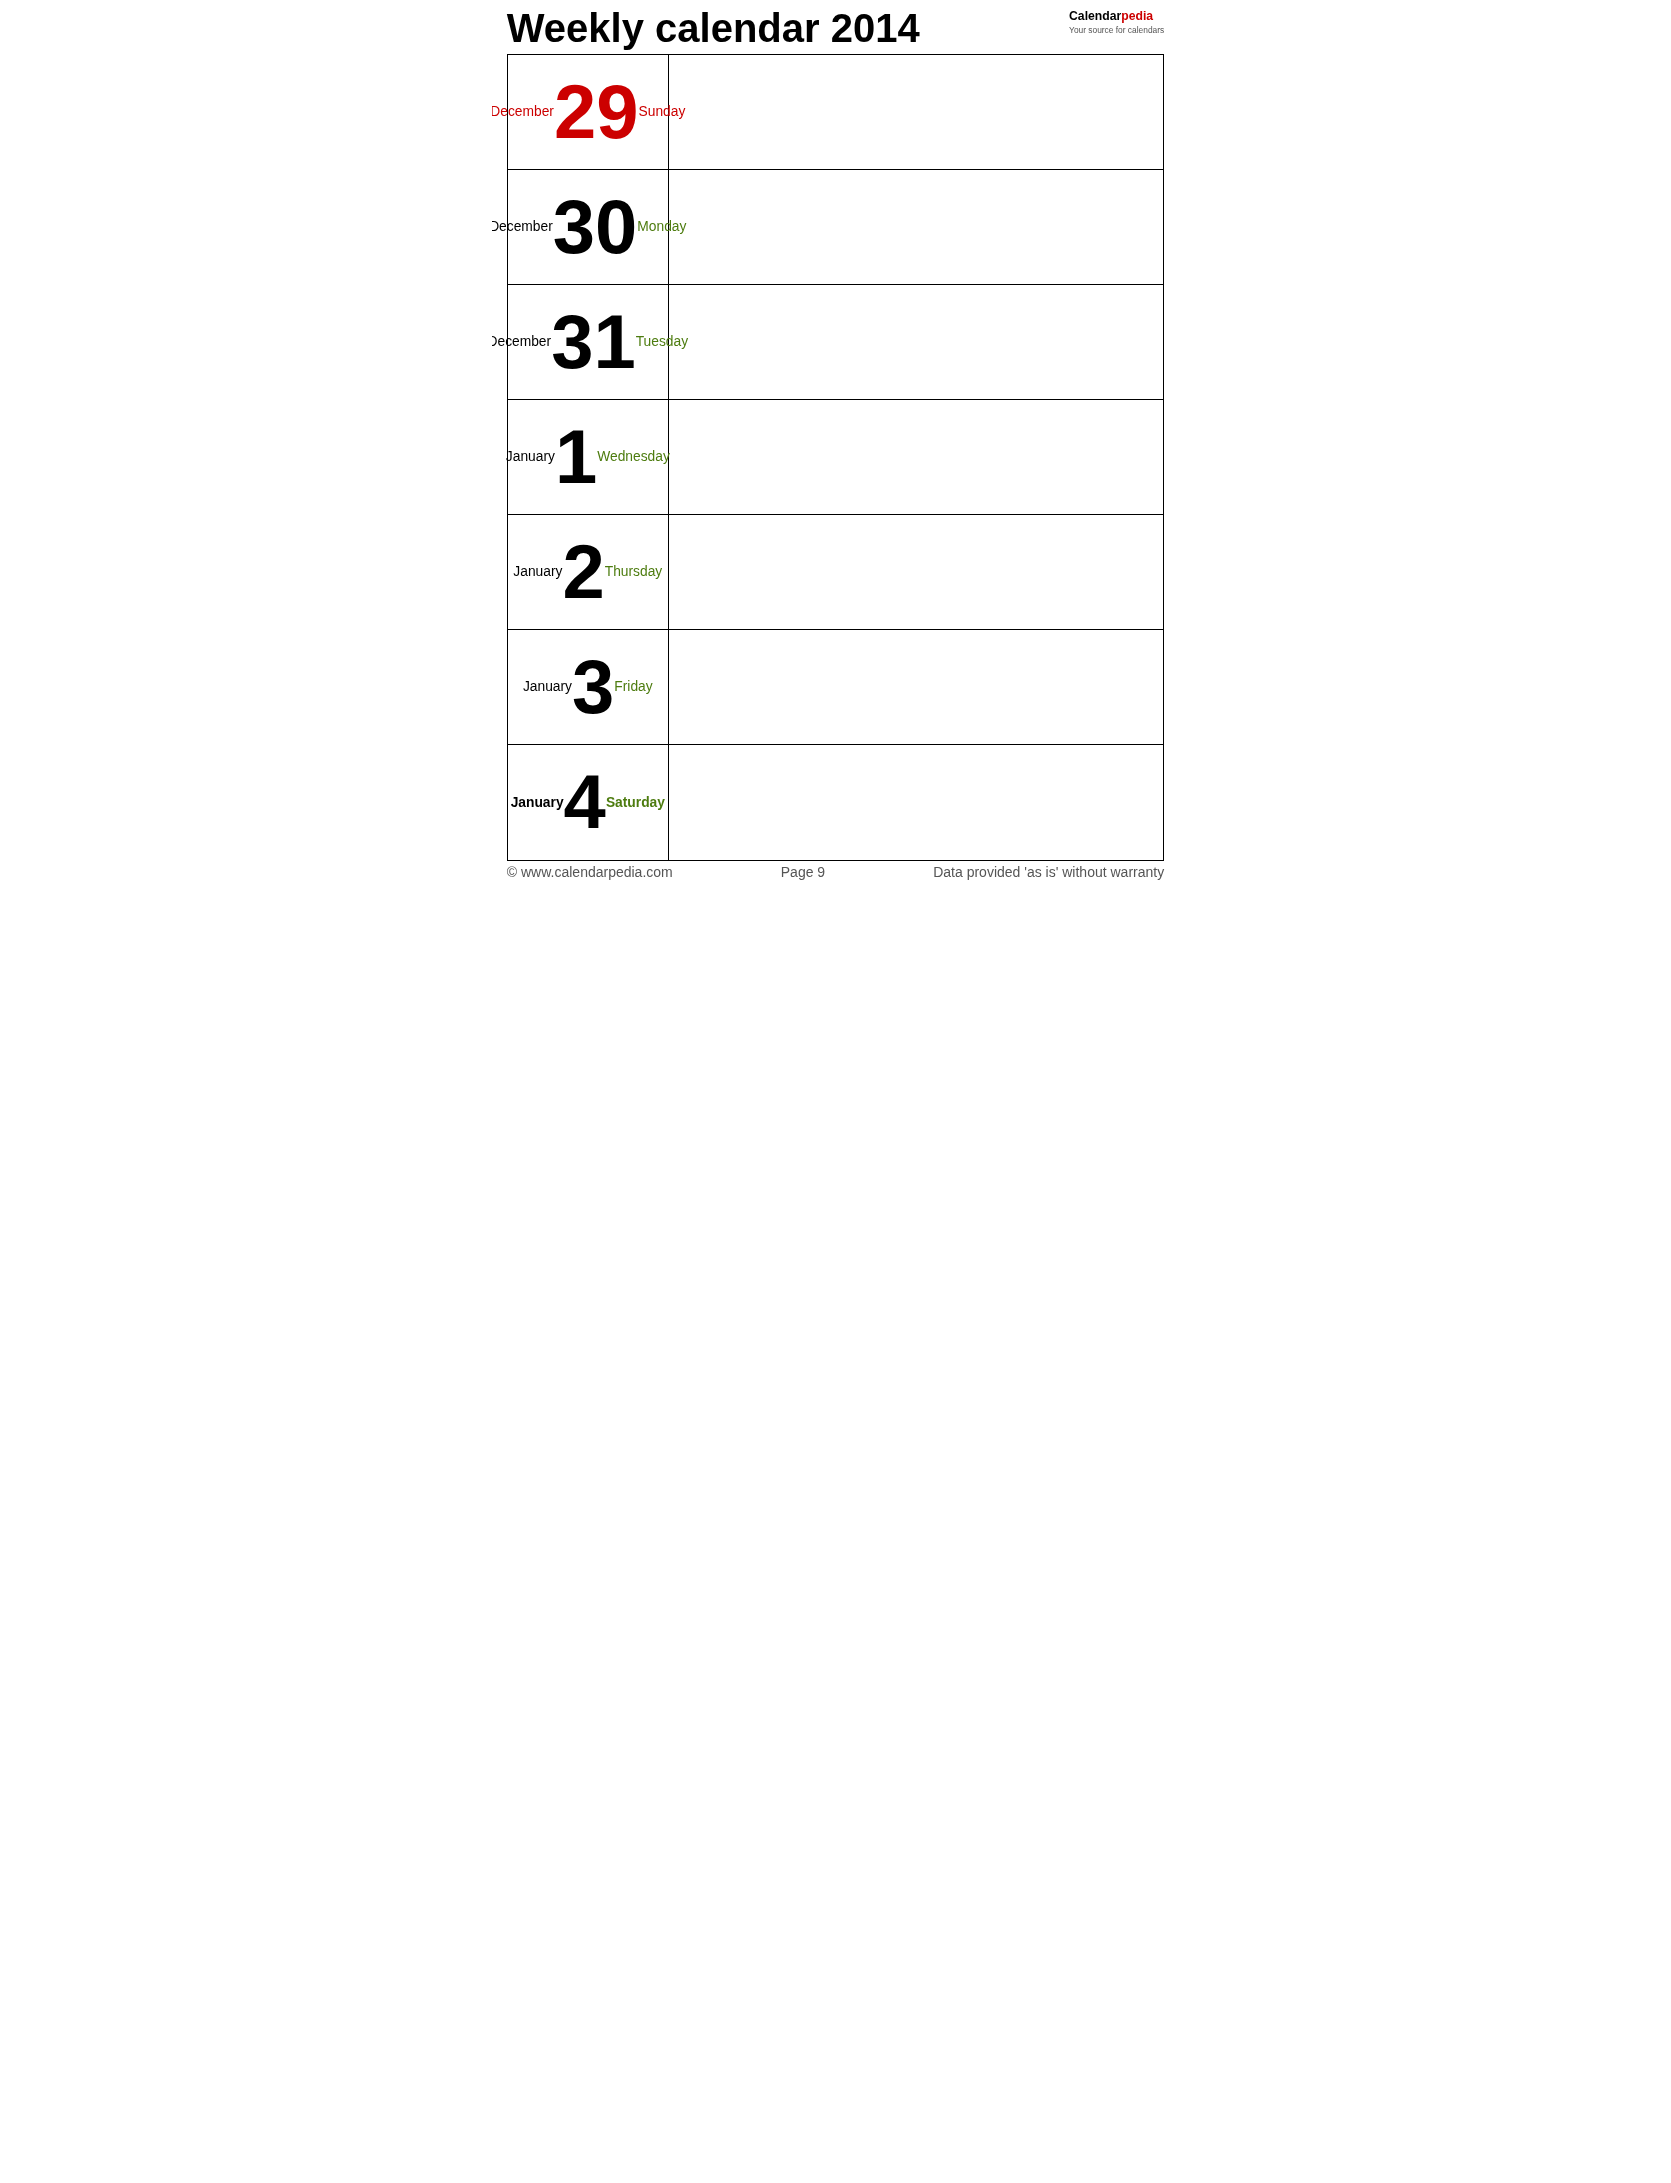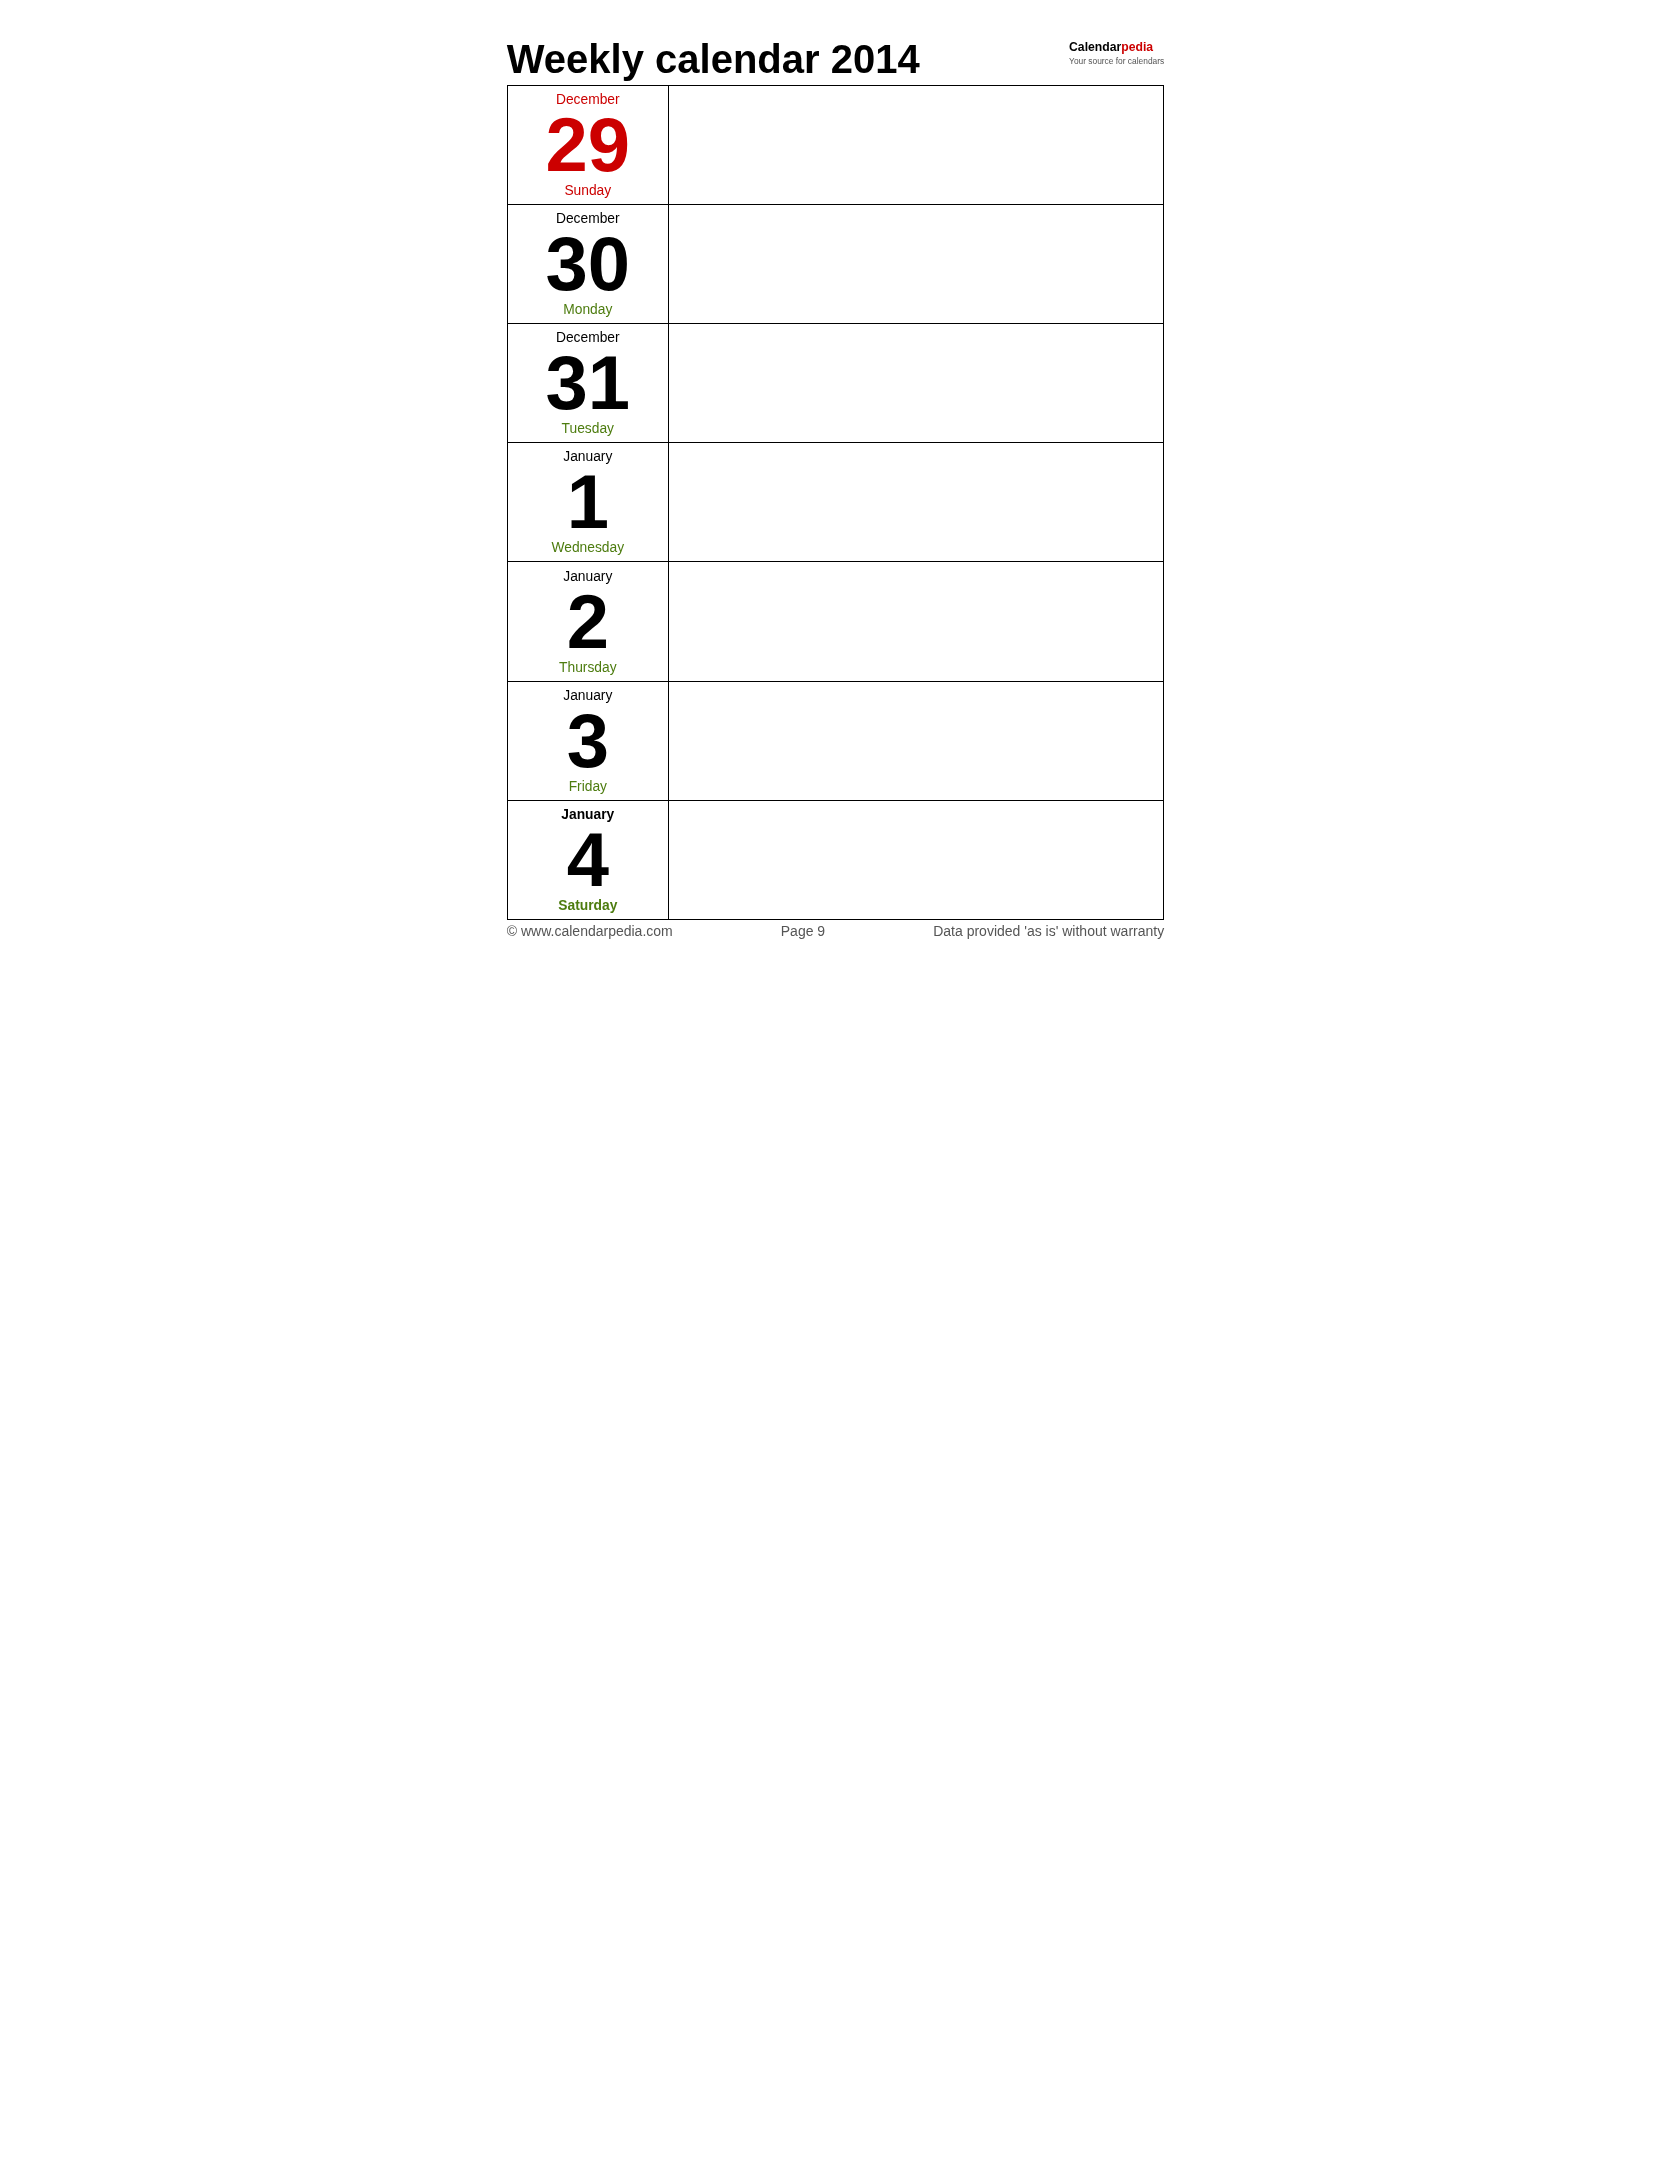--- a/index.html
+++ b/index.html
@@ -15,21 +15,20 @@
       max-width: 688px;
       margin: 0 auto;
       padding: 7.6px 15.3px 7.6px 15.3px;
     }
 
     .header {
       display: flex;
       justify-content: space-between;
       align-items: flex-start;
       margin-bottom: 6.1px;
-      margin-top: 31px;
     }
 
     .header-title {
       font-size: 40px;
       font-weight: bold;
       color: #000;
       line-height: 1;
     }
 
     .header-logo {
@@ -72,21 +71,20 @@
       border-bottom: none;
     }
 
     .day-label {
       width: 161px;
       min-width: 161px;
       border-right: 1.1px solid #000;
       padding: 6.1px 7.6px;
       text-align: center;
       display: flex;
-      flex-direction: column;
       align-items: center;
       justify-content: center;
     }
 
     .day-month {
       font-size: 13.8px;
       font-weight: normal;
       color: #000;
     }
 

